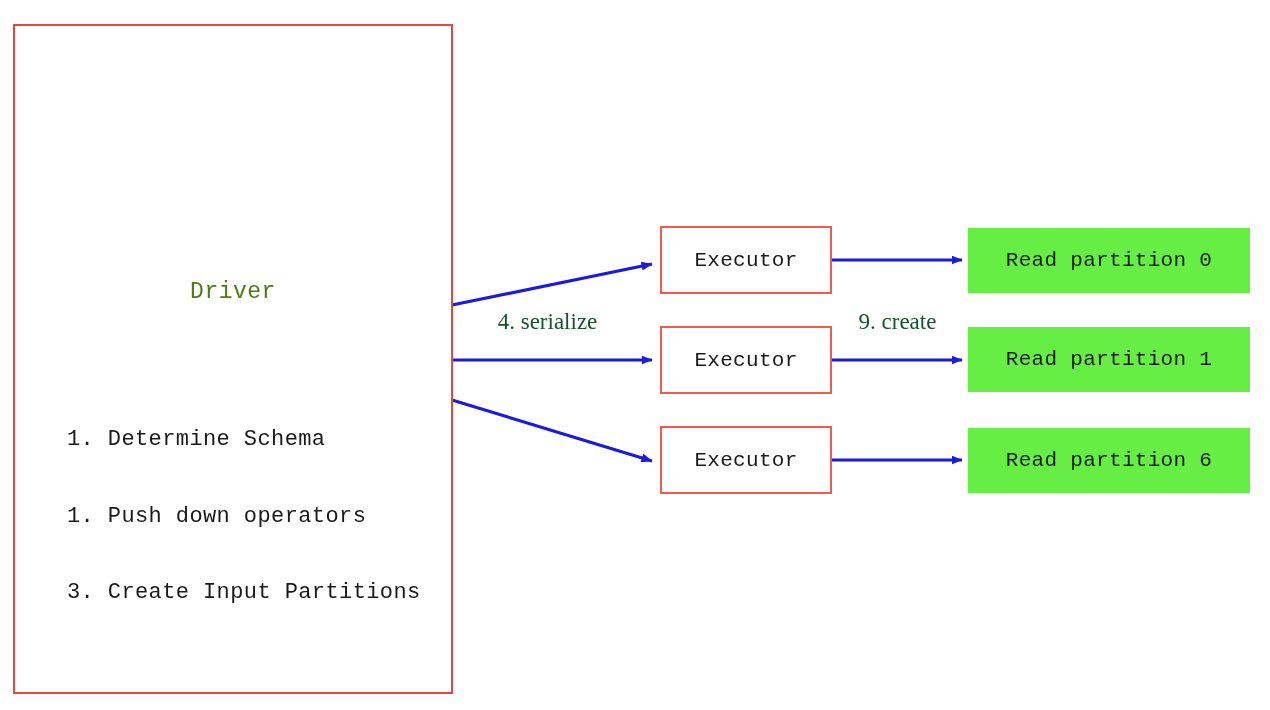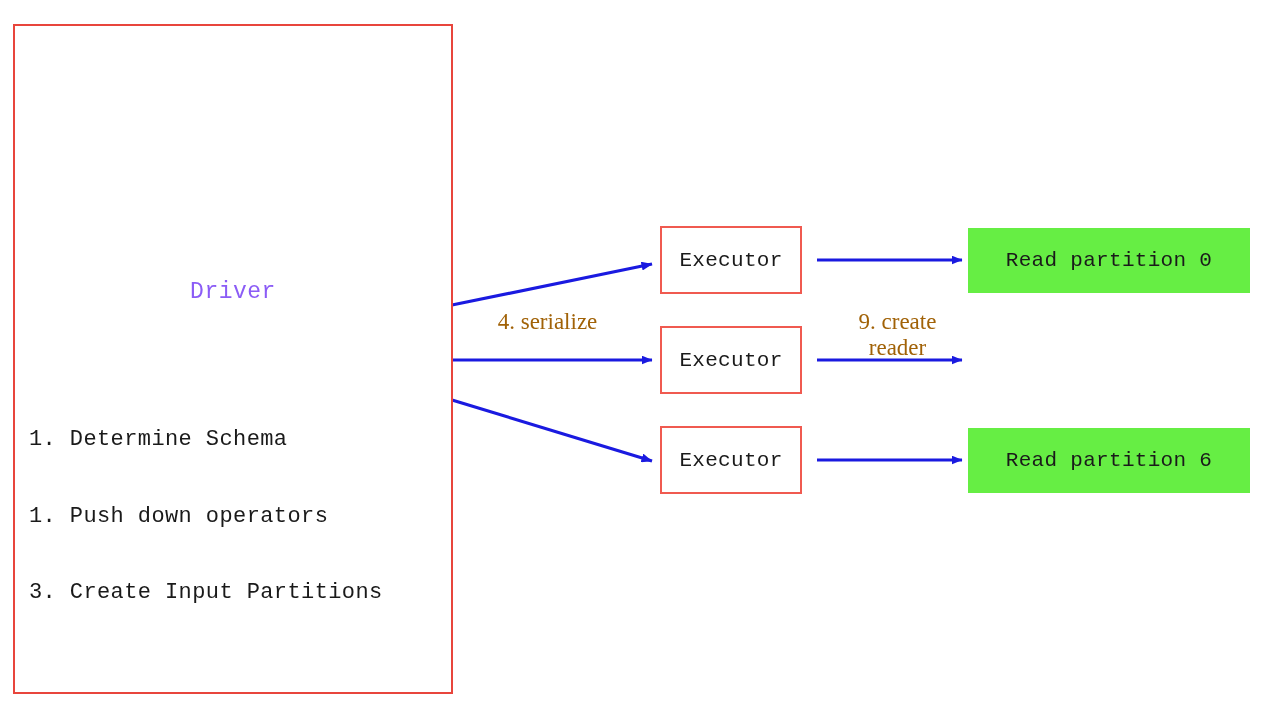--- a/index.html
+++ b/index.html
@@ -36,38 +36,38 @@
     background: #ffffff;
   }
   .driver-title {
     position: absolute;
     left: 0;
     right: 0;
     top: 253px;
     text-align: center;
     font-family: "Liberation Mono", "DejaVu Sans Mono", monospace;
     font-size: 23px;
-    color: #8b5cf6;
+    color: #4d7c0f;
     letter-spacing: 0.5px;
   }
   .driver-steps {
     position: absolute;
     left: 14px;
     top: 350px;
     font-family: "Liberation Mono", "DejaVu Sans Mono", monospace;
     font-size: 22px;
     line-height: 25.5px;
     color: #1a1a1a;
     white-space: pre;
     letter-spacing: 0.4px;
   }
-  .driver-steps div { white-space: pre; }
+  .driver-steps div { white-space: pre; margin-left: 38px; }
 
   .executor-box {
-    width: 142px;
+    width: 172px;
     height: 68px;
     border: 2px solid #f05a50;
     background: #ffffff;
     display: flex;
     align-items: center;
     justify-content: center;
     font-family: "Liberation Mono", "DejaVu Sans Mono", monospace;
     font-size: 21px;
     color: #1a1a1a;
     letter-spacing: 0.3px;
@@ -90,21 +90,21 @@
   }
   .part-0 { left: 968px; top: 228px; }
   .part-1 { left: 968px; top: 327px; }
   .part-2 { left: 968px; top: 428px; }
 
   .edge-label {
     position: absolute;
     font-family: "Liberation Serif", "DejaVu Serif", serif;
     font-size: 23px;
     line-height: 26px;
-    color: #a16207;
+    color: #14532d;
     text-align: center;
     white-space: nowrap;
   }
   .label-serialize {
     left: 455px;
     top: 309px;
     width: 185px;
   }
   .label-create {
     left: 825px;
@@ -140,23 +140,23 @@
       <div>1. Push down operators</div>
       <div>3. Create Input Partitions</div>
     </div>
   </div>
 
   <div class="box executor-box exec-0">Executor</div>
   <div class="box executor-box exec-1">Executor</div>
   <div class="box executor-box exec-2">Executor</div>
 
   <div class="box partition-box part-0">Read partition 0</div>
+  <div class="box partition-box part-1">Read partition 1</div>
   <div class="box partition-box part-2">Read partition 6</div>
 
   <div class="edge-label label-serialize">
     <div>4. serialize</div>
   </div>
   <div class="edge-label label-create">
     <div>9. create</div>
-    <div>reader</div>
   </div>
 
 </div>
 
 </body></html>

